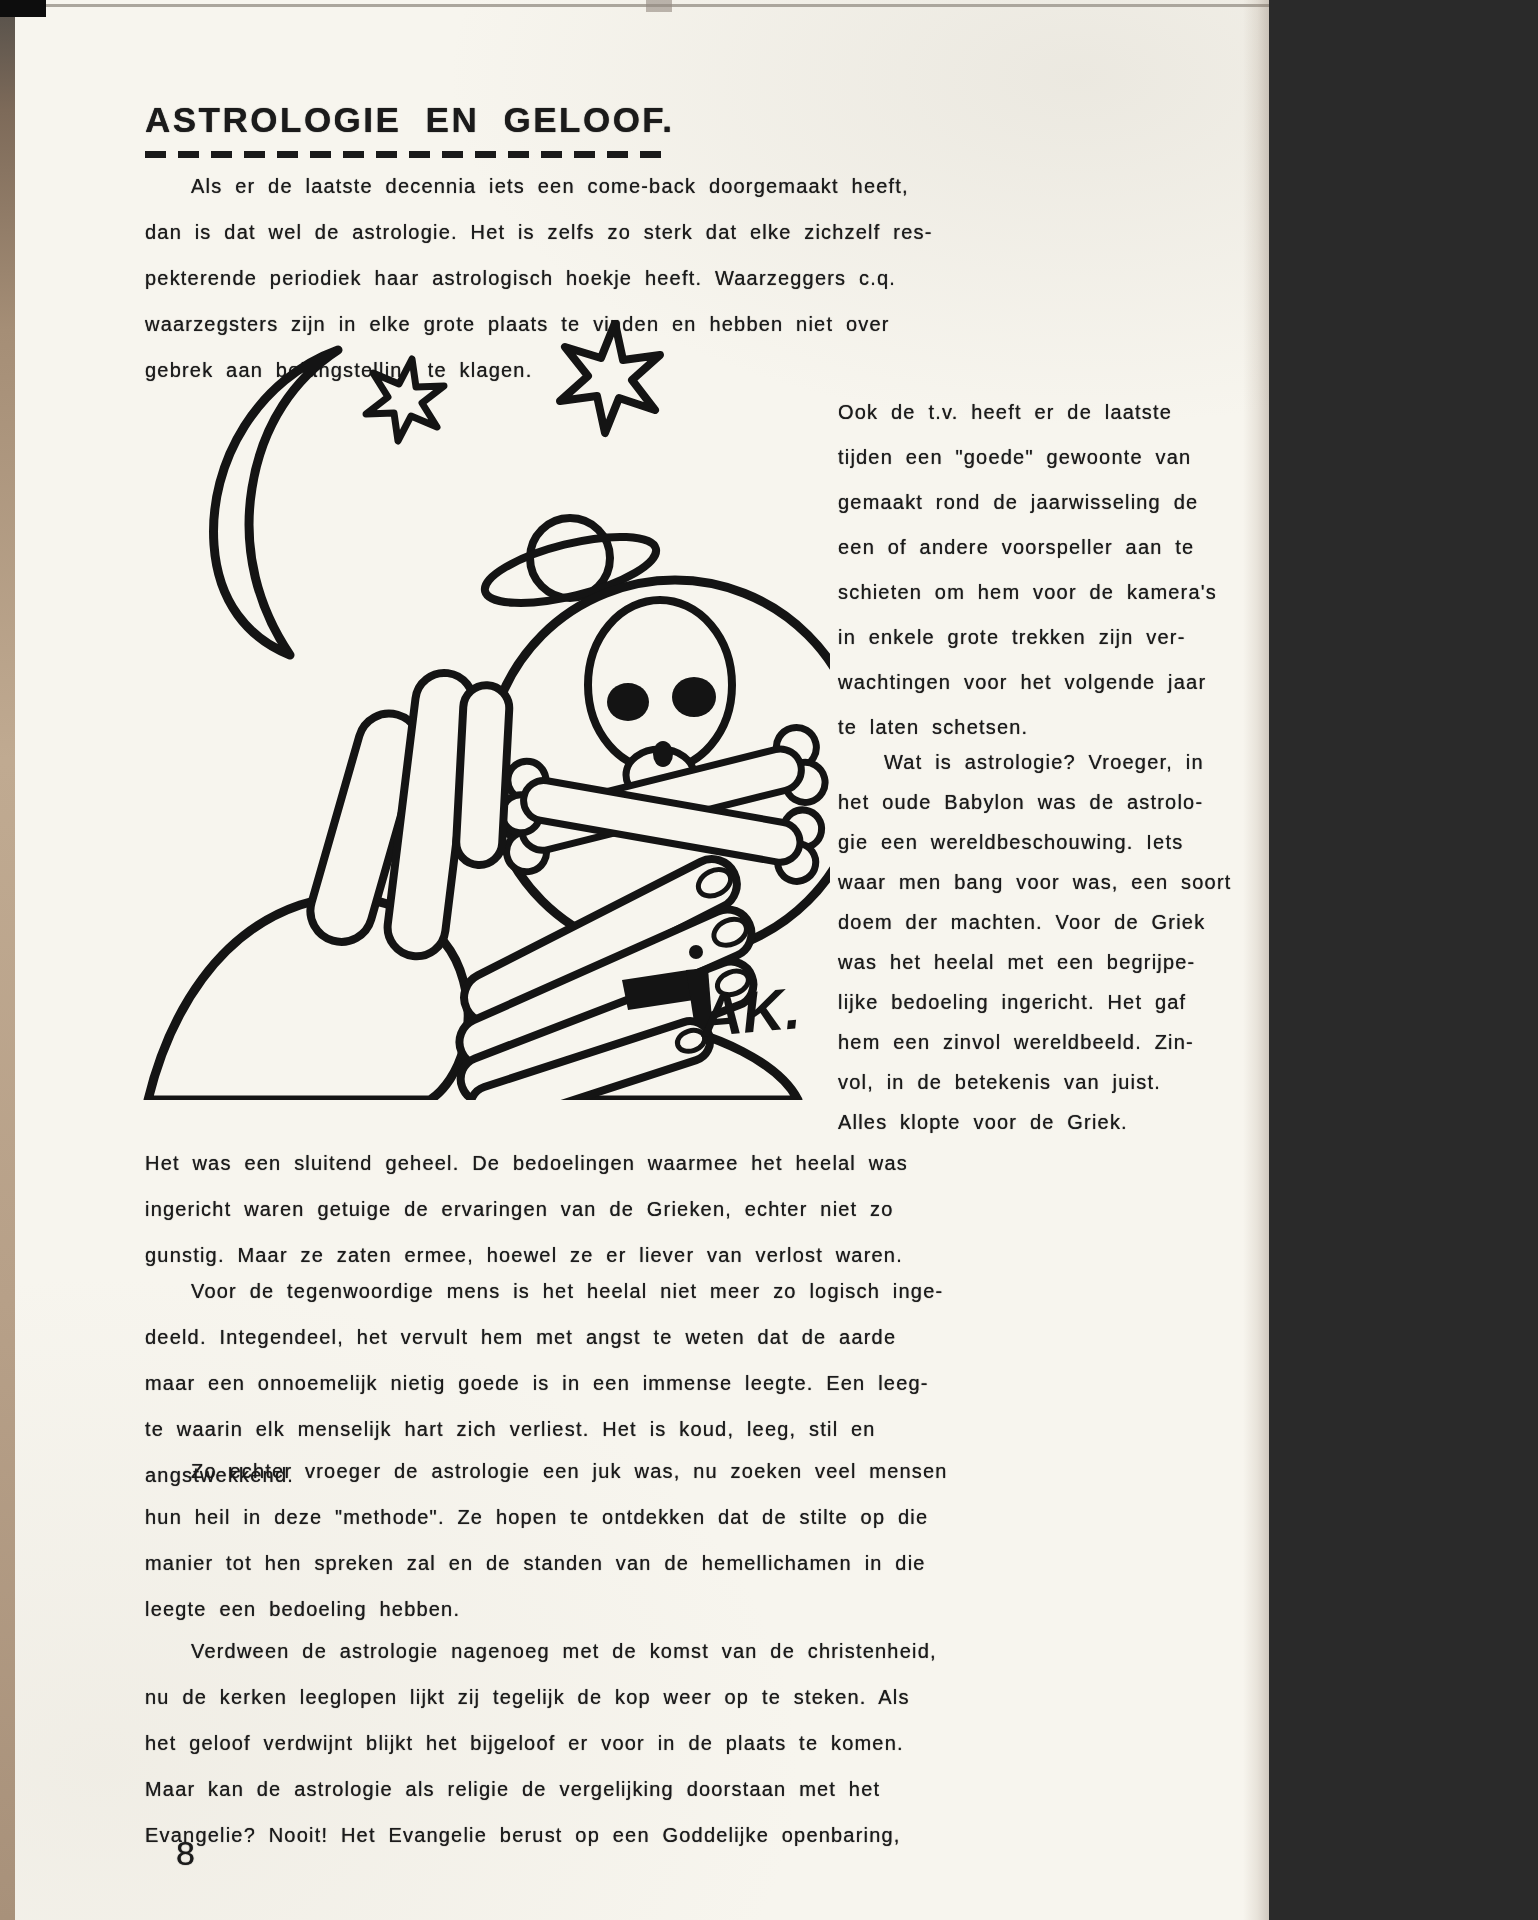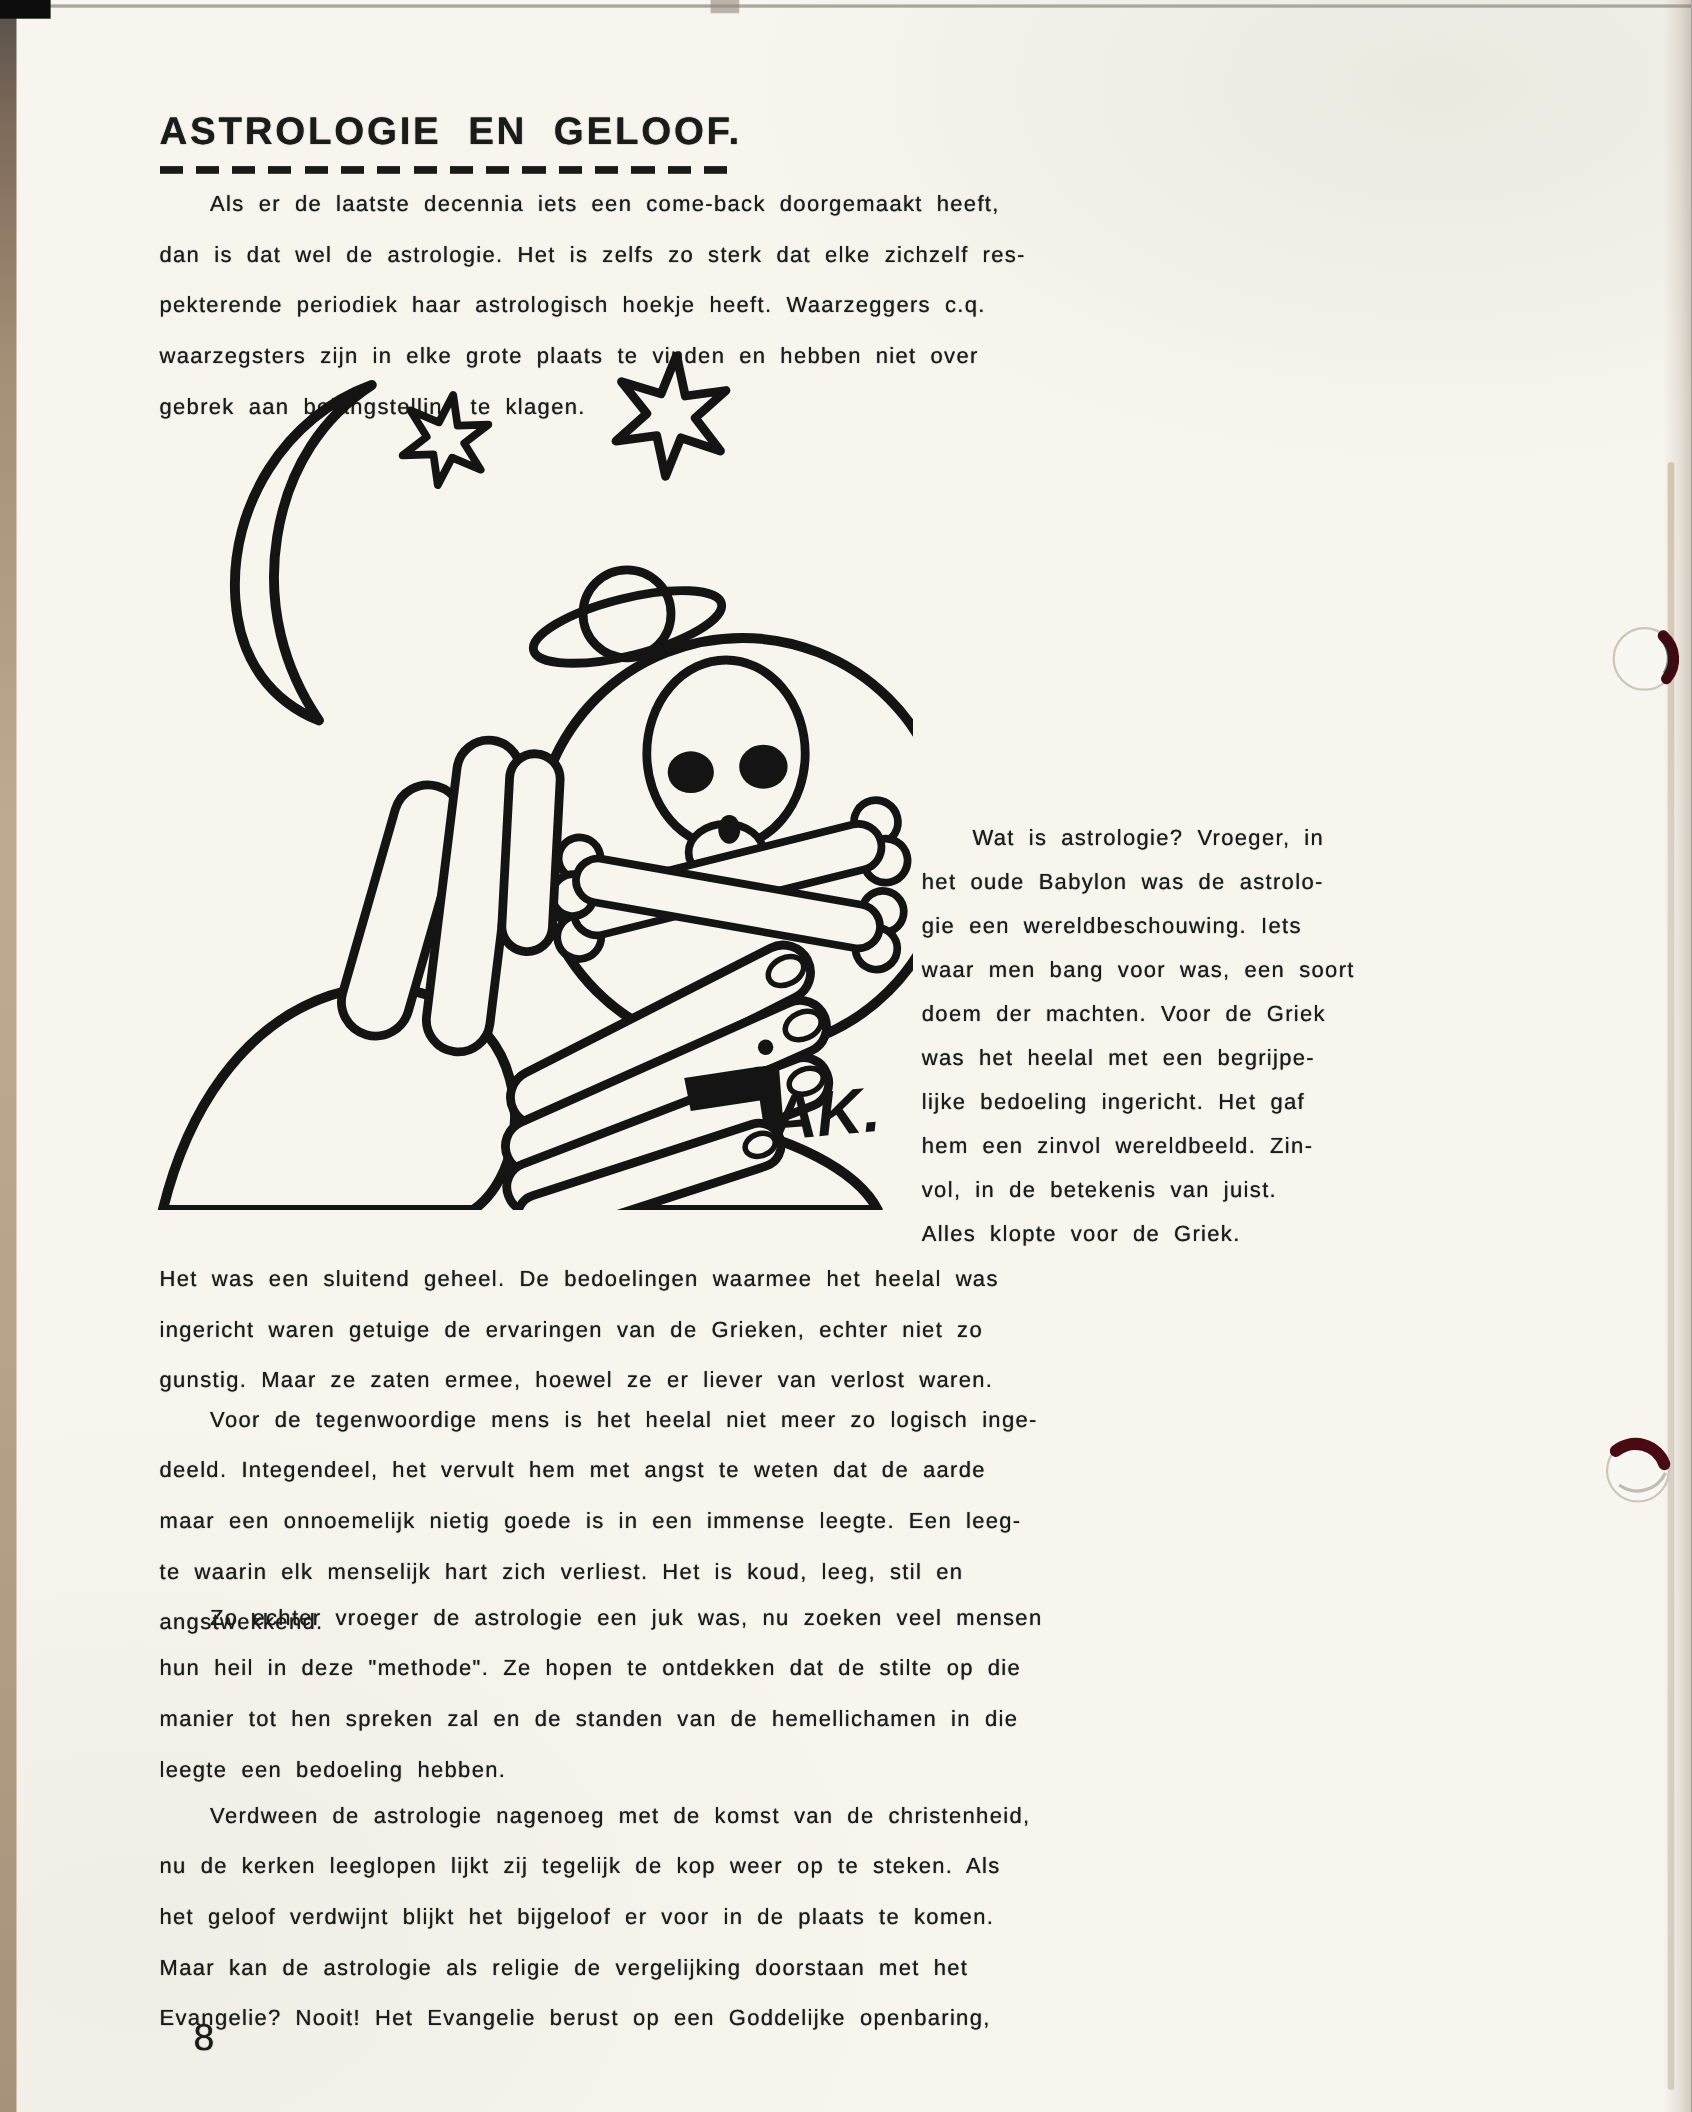--- a/index.html
+++ b/index.html
@@ -1,17 +1,17 @@
 <!DOCTYPE html>
 <html><head>
 <meta charset="utf-8">
 <style>
   html,body{margin:0;padding:0;background:#2a2a2a;}
   .page{
-    position:relative;width:1538px;height:1920px;overflow:hidden;
+    position:relative;width:1269px;height:1920px;overflow:hidden;
     font-family:"Liberation Sans", sans-serif;color:#1b1b1b;
     background:
       radial-gradient(900px 500px at 85% 4%, rgba(205,200,188,0.28), transparent 70%),
       radial-gradient(1000px 700px at 8% 92%, rgba(215,210,198,0.22), transparent 70%),
       #f7f5ee;
   }
   .typeline{
     position:absolute;white-space:pre;
     font-size:20px;line-height:46px;letter-spacing:1.2px;word-spacing:6px;
     text-shadow:0 0 0.9px rgba(15,15,15,0.85);
@@ -81,20 +81,28 @@
 
   <div class="title">ASTROLOGIE EN GELOOF.</div>
   <div class="title-underline"></div>
 
   <div class="typeline indent" style="left:145px;top:163px;">Als er de laatste decennia iets een come-back doorgemaakt heeft,
 dan is dat wel de astrologie. Het is zelfs zo sterk dat elke zichzelf res-
 pekterende periodiek haar astrologisch hoekje heeft. Waarzeggers c.q.
 waarzegsters zijn in elke grote plaats te vinden en hebben niet over
 gebrek aan belangstelling te klagen.</div>
 
+  <div class="typeline rc1" style="left:838px;top:390px;">Ook de t.v. heeft er de laatste
+tijden een "goede" gewoonte van
+gemaakt rond de jaarwisseling de
+een of andere voorspeller aan te
+schieten om hem voor de kamera's
+in enkele grote trekken zijn ver-
+wachtingen voor het volgende jaar
+te laten schetsen.</div>
 
   <div class="typeline" style="left:145px;top:1140px;">Het was een sluitend geheel. De bedoelingen waarmee het heelal was
 ingericht waren getuige de ervaringen van de Grieken, echter niet zo
 gunstig. Maar ze zaten ermee, hoewel ze er liever van verlost waren.</div>
 
   <div class="typeline rc2 indent" style="left:838px;top:742px;">Wat is astrologie? Vroeger, in
 het oude Babylon was de astrolo-
 gie een wereldbeschouwing. Iets
 waar men bang voor was, een soort
 doem der machten. Voor de Griek

